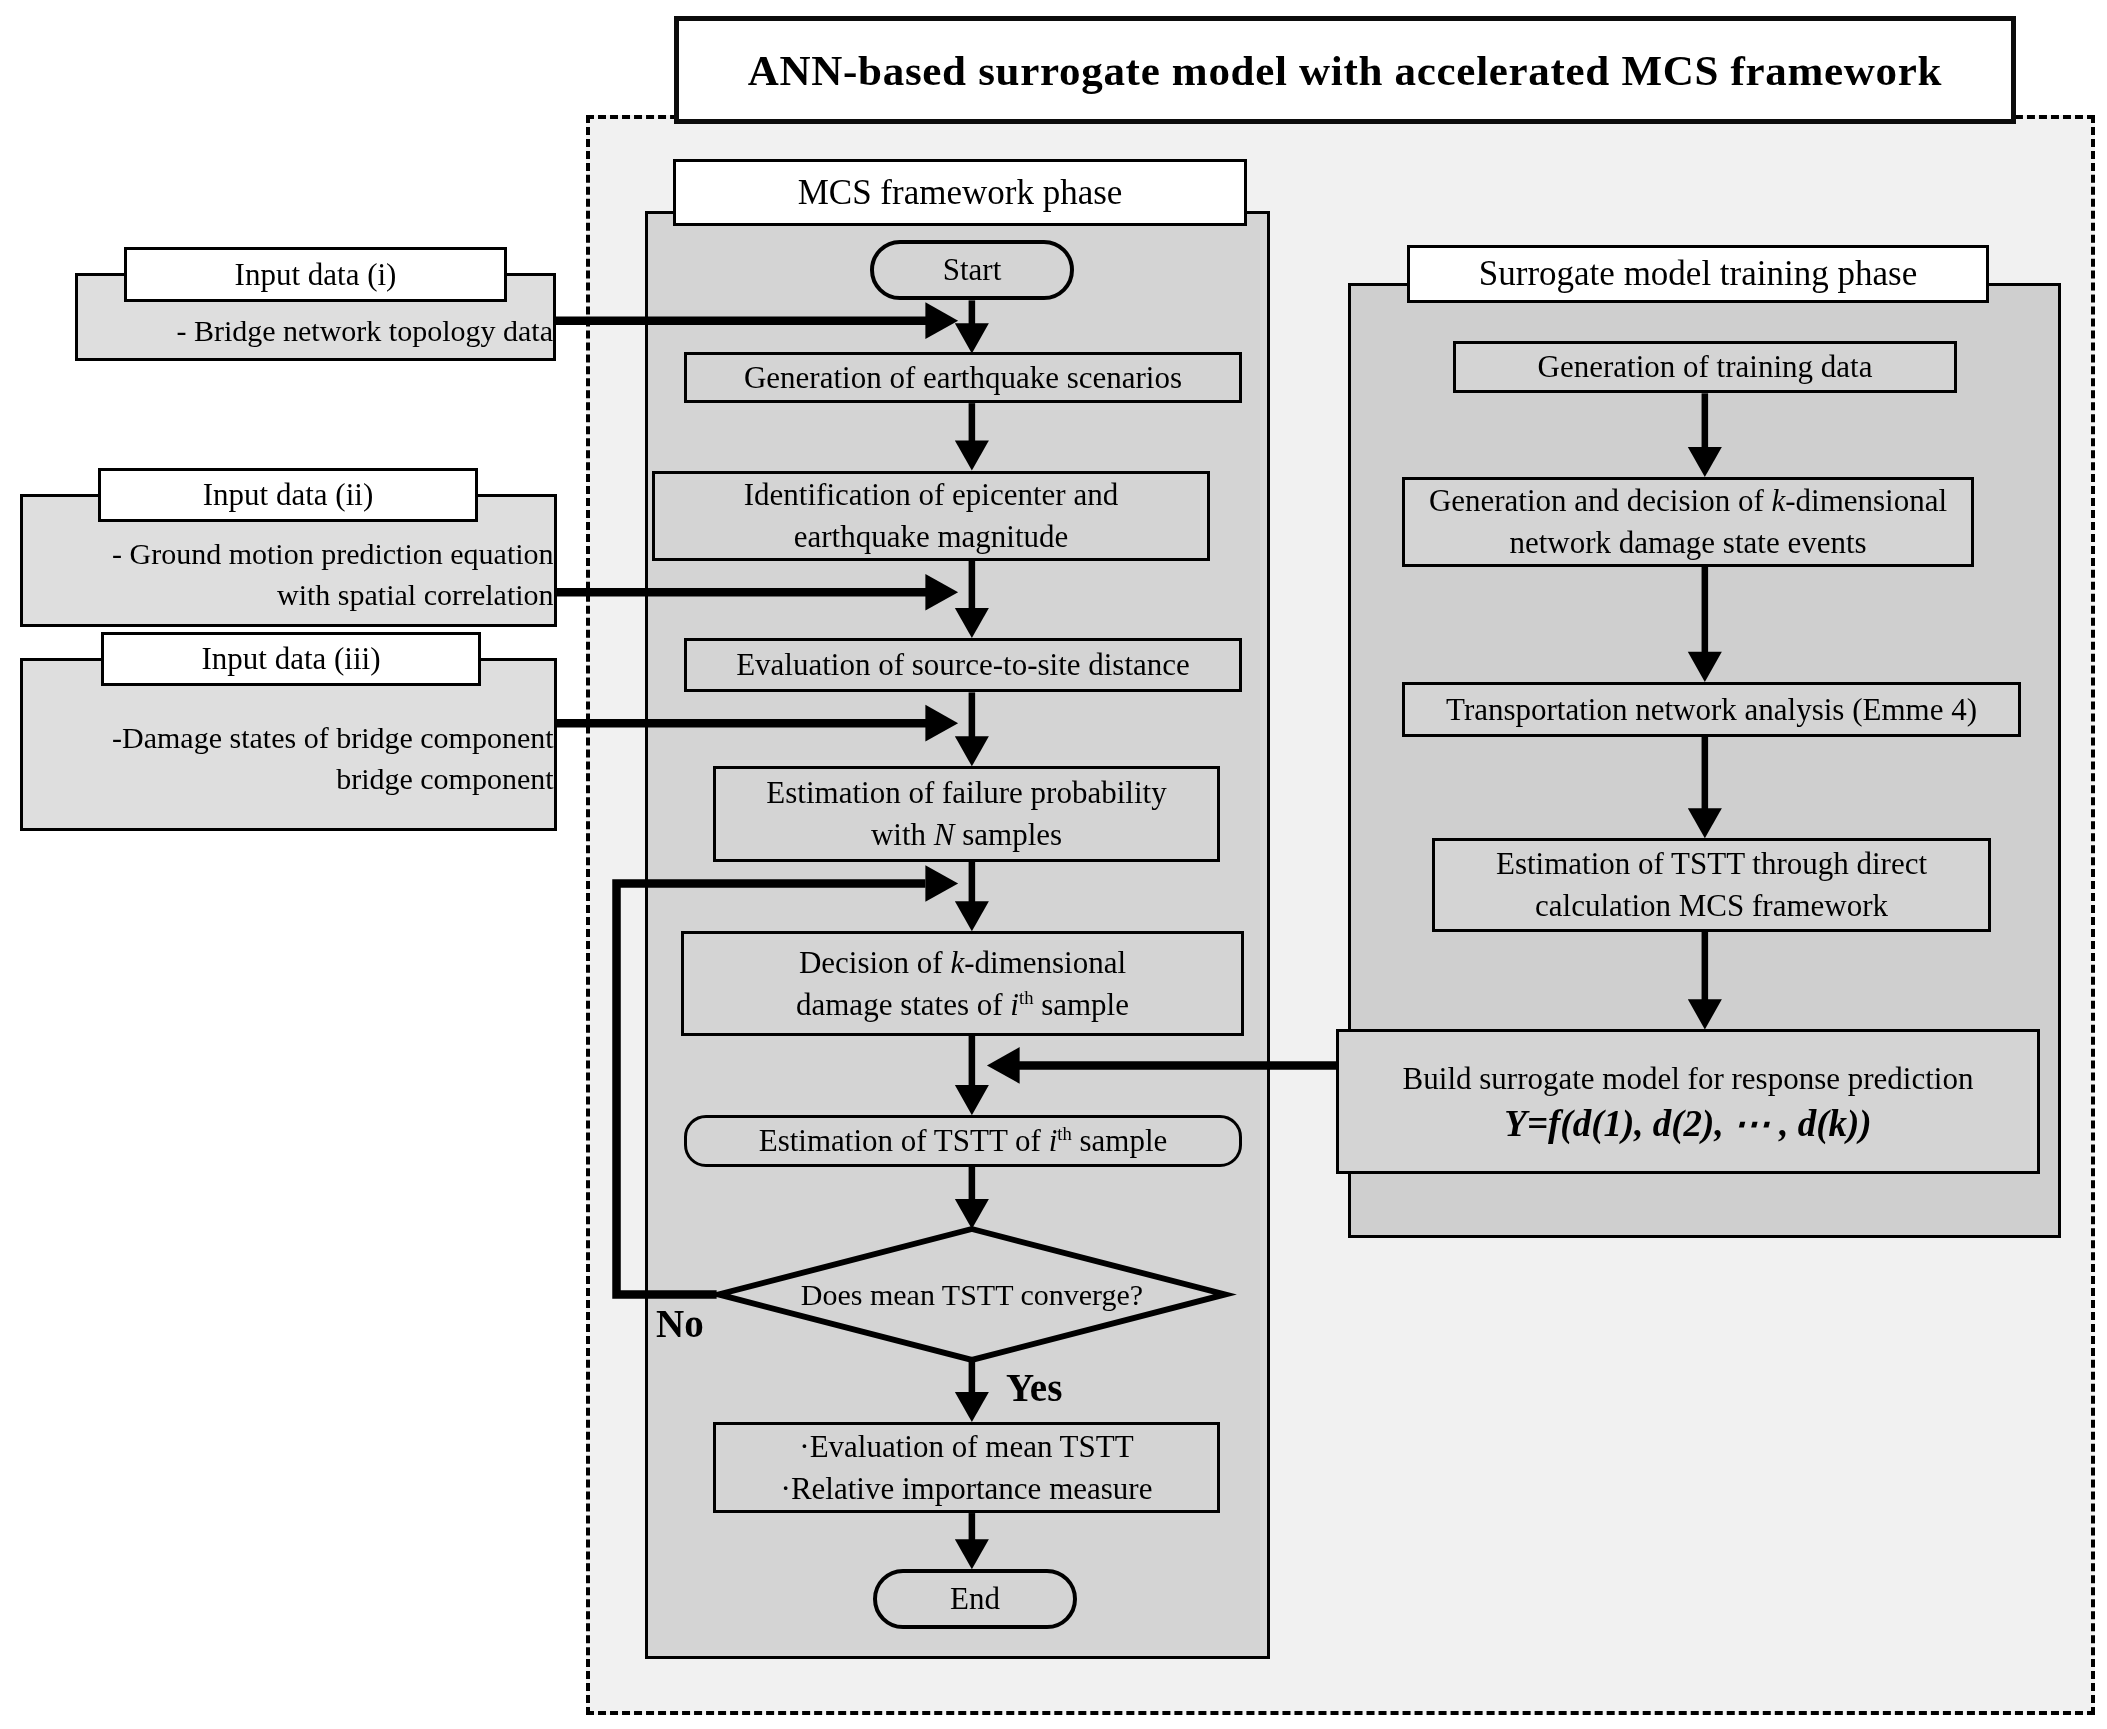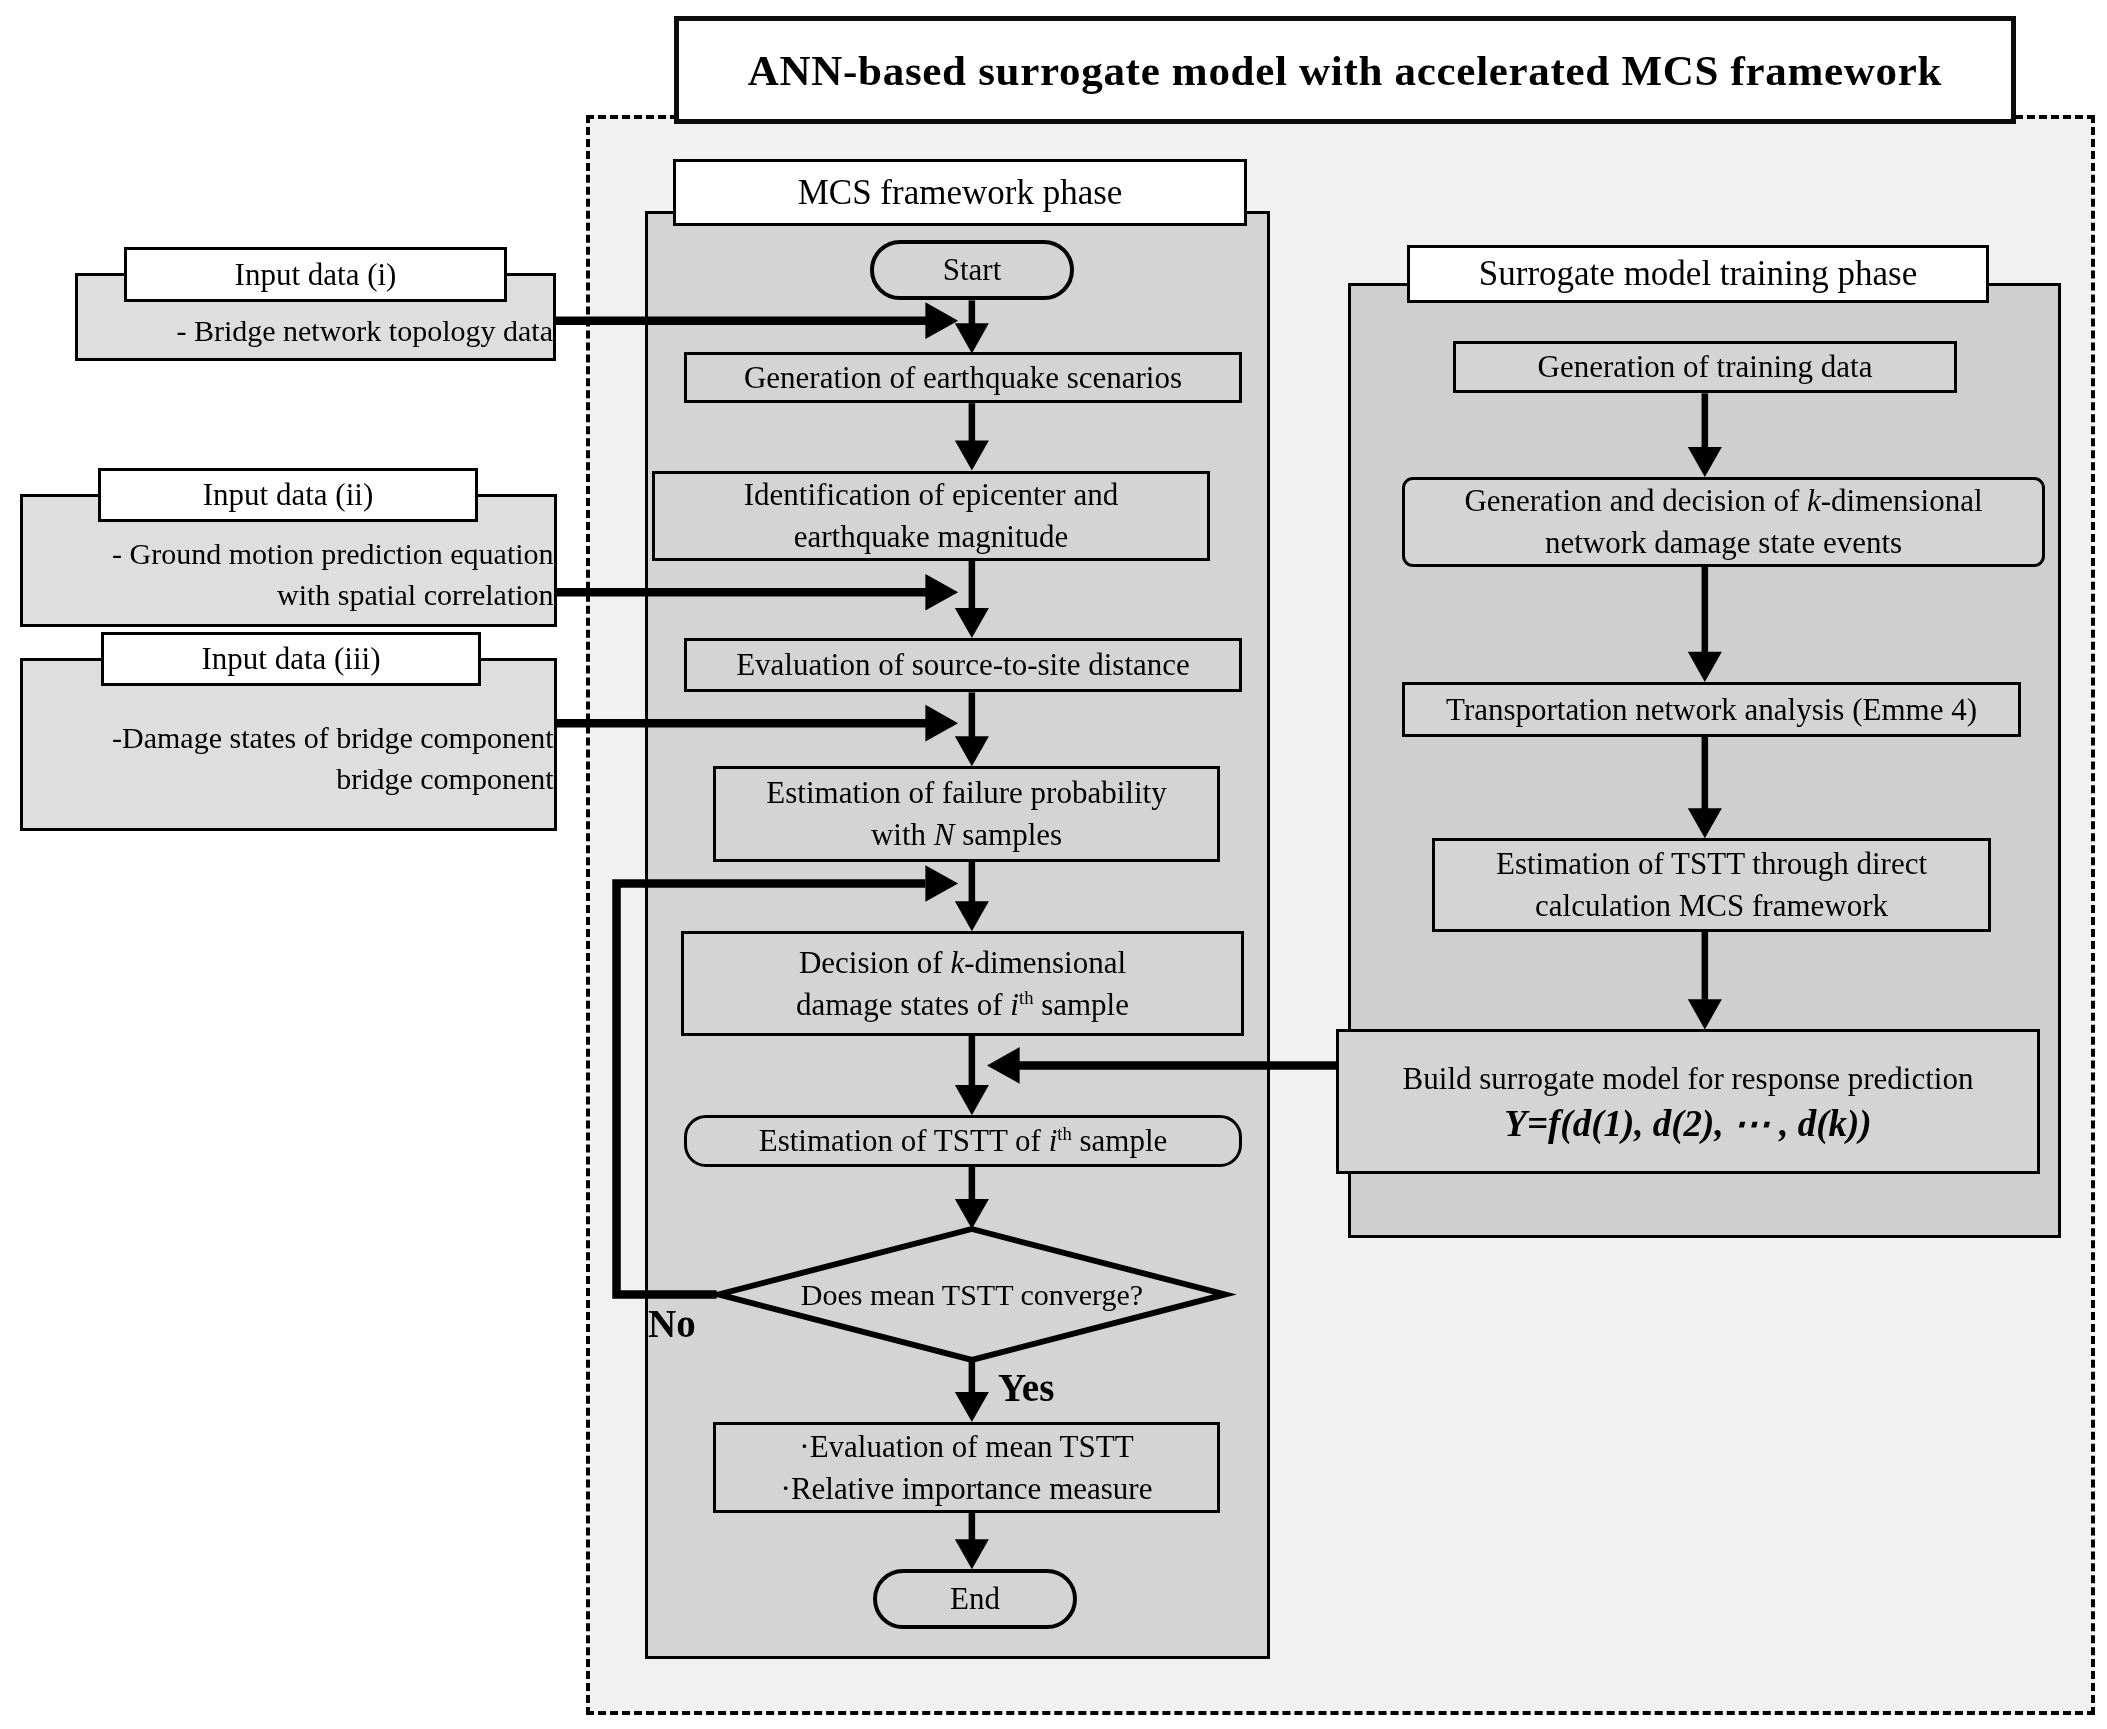--- a/index.html
+++ b/index.html
@@ -50,21 +50,21 @@
   .inp-gray{
     background:var(--input_fill);border:3.9px solid var(--line);
     display:flex;flex-direction:column;align-items:flex-end;justify-content:center;
     text-align:center;font-size:30px;line-height:41px;z-index:5;
   }
   .inp-label{
     background:#ffffff;border:3.9px solid var(--line);
     display:flex;align-items:center;justify-content:center;
     font-size:31px;z-index:6;
   }
-  .flow-label{font-weight:bold;font-size:39px;z-index:6;line-height:39px;}
+  .flow-label{font-weight:bold;font-size:39px;z-index:6;line-height:39px;padding-left:8px;}
   .diamond-text{
     z-index:6;display:flex;align-items:center;justify-content:center;
     text-align:center;font-size:30px;
   }
   .it{font-style:italic;}
   .b{font-weight:bold;}
   .sup{vertical-align:super;font-size:0.6em;line-height:0;}
   .formula{font-size:37px;margin-top:3.9px;}
 </style>
 </head>
@@ -192,21 +192,21 @@
     <div>·Evaluation of mean TSTT</div>
     <div>·Relative importance measure</div>
   </div>
 
   <div class="abs node oval" style="left:873px;top:1569px;width:204px;height:60px;">End</div>
 
   <div class="abs node" style="left:1453px;top:341px;width:504px;height:52px;">
     <div>Generation of training data</div>
   </div>
 
-  <div class="abs node" style="left:1402px;top:477px;width:643px;height:90px;border-radius:11px;">
+  <div class="abs node" style="left:1402px;top:477px;width:572px;height:90px;">
     <div>Generation and decision of <span class="it">k</span>-dimensional</div>
     <div>network damage state events</div>
   </div>
 
   <div class="abs node" style="left:1402px;top:682px;width:619px;height:55px;">
     <div>Transportation network analysis (Emme 4)</div>
   </div>
 
   <div class="abs node" style="left:1432px;top:838px;width:559px;height:94px;">
     <div>Estimation of TSTT through direct</div>

